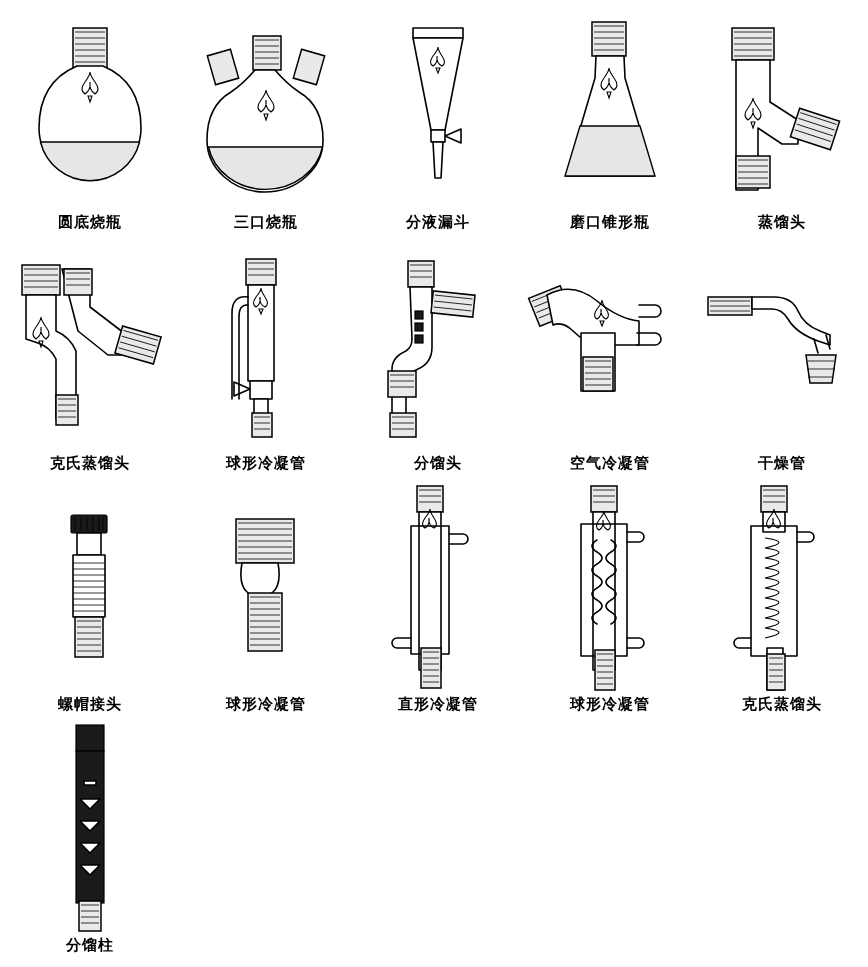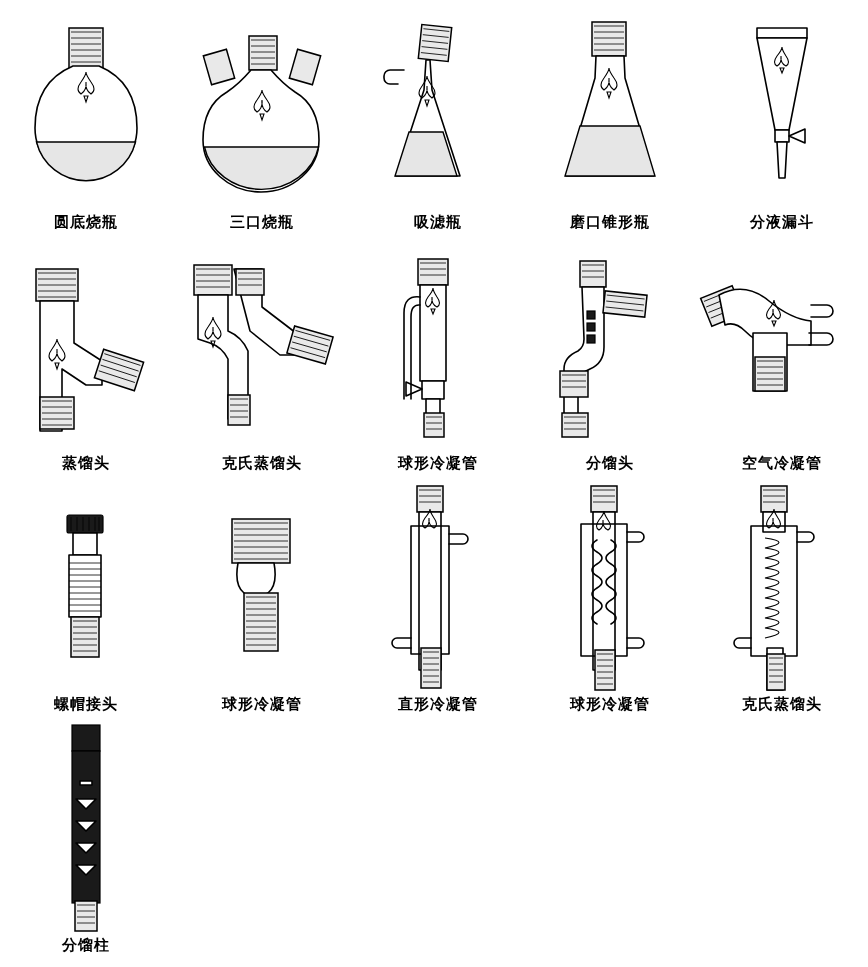--- a/index.html
+++ b/index.html
@@ -85,62 +85,48 @@
           <path class="joint" d="M116 38 h24 v30 h-24 z" transform="rotate(16 128 53)"></path>
           <path class="gl" d="M74 56 q-12 14 -24 22 q-24 14 -24 48 a58 52 0 0 0 116 0 q0 -34 -24 -48 q-12 -8 -24 -22 z"></path>
           <path class="liq" d="M27.5 133 a58 52 0 0 0 114 0 z"></path>
           <path class="thin" d="M80 86 q-6 8 0 12 q6 -4 5 -12 q-1 8 5 12 q6 -4 0 -12 q-5 -7 -5 -10 q0 3 -5 10z"></path>
           <path class="thin" d="M83 100 h4 l-2 6 z"></path>
         </svg>
       </div>
       <div class="label">三口烧瓶</div>
     </div>
 
-    <div class="cell">
-      <div class="art">
-        <svg width="140" height="185" viewBox="0 0 140 185">
-          <path class="joint" d="M52 12 h30 v34 h-30 z" transform="rotate(6 67 29)"></path>
-          <path class="thinner" d="M54 16 h26 M54 22 h26 M54 28 h26 M54 34 h26 M54 40 h26" transform="rotate(6 67 29)"></path>
-          <path class="gl-nf" d="M36 56 h-14 a6 6 0 0 0 -6 6 v2 a6 6 0 0 0 6 6 h8"></path>
-          <path class="gl" d="M58 46 l-2 30 l-28 86 h64 l-28 -86 l-2 -30 z"></path>
-          <path class="liq" d="M41 118 h34 l14 44 h-62 z"></path>
-          <path class="thin" d="M54 72 q-6 8 0 12 q6 -4 5 -12 q-1 8 5 12 q6 -4 0 -12 q-5 -7 -5 -10 q0 3 -5 10z"></path>
-          <path class="thin" d="M57 86 h4 l-2 6 z"></path>
-        </svg>
-      </div>
-      <div class="label">吸滤瓶</div>
-    </div>
-
-    <div class="cell">
-      <div class="art">
-        <svg width="140" height="185" viewBox="0 0 140 185">
-          <path class="joint" d="M52 8 h34 v34 h-34 z"></path>
-          <path class="thinner" d="M54 12 h30 M54 18 h30 M54 24 h30 M54 30 h30 M54 36 h30"></path>
-          <path class="gl" d="M56 42 l-1 22 l-29 98 h88 l-29 -98 l-1 -22 z"></path>
-          <path class="liq" d="M40 112 h60 l15 50 h-90 z"></path>
-          <path class="thin" d="M64 64 q-6 8 0 12 q6 -4 5 -12 q-1 8 5 12 q6 -4 0 -12 q-5 -7 -5 -10 q0 3 -5 10z"></path>
-          <path class="thin" d="M67 78 h4 l-2 6 z"></path>
-        </svg>
-      </div>
-      <div class="label">磨口锥形瓶</div>
-    </div>
 
     <div class="cell">
       <div class="art">
         <svg width="110" height="185" viewBox="0 0 110 185">
           <path class="gl" d="M30 14 h50 v10 h-50 z"></path>
           <path class="gl" d="M30 24 h50 l-18 92 h-14 z"></path>
           <path class="thin" d="M50 42 q-5 7 0 10 q5 -3 4 -10 q-1 7 5 10 q5 -3 0 -10 q-4 -6 -4 -9 q0 3 -5 9z"></path>
           <path class="thin" d="M53 54 h4 l-2 5 z"></path>
           <path class="gl" d="M48 116 h14 v12 h-14 z"></path>
           <path class="gl-nf" d="M62 122 l16 -7 v14 z"></path>
           <path class="gl" d="M50 128 h10 l-2 36 h-6 z"></path>
         </svg>
       </div>
       <div class="label">分液漏斗</div>
+    </div>
+
+    <div class="cell">
+      <div class="art">
+        <svg width="140" height="185" viewBox="0 0 140 185">
+          <path class="joint" d="M52 8 h34 v34 h-34 z"></path>
+          <path class="thinner" d="M54 12 h30 M54 18 h30 M54 24 h30 M54 30 h30 M54 36 h30"></path>
+          <path class="gl" d="M56 42 l-1 22 l-29 98 h88 l-29 -98 l-1 -22 z"></path>
+          <path class="liq" d="M40 112 h60 l15 50 h-90 z"></path>
+          <path class="thin" d="M64 64 q-6 8 0 12 q6 -4 5 -12 q-1 8 5 12 q6 -4 0 -12 q-5 -7 -5 -10 q0 3 -5 10z"></path>
+          <path class="thin" d="M67 78 h4 l-2 6 z"></path>
+        </svg>
+      </div>
+      <div class="label">磨口锥形瓶</div>
     </div>
 
     <div class="cell">
       <div class="art">
         <svg width="160" height="185" viewBox="0 0 160 185">
           <path class="joint" d="M30 14 h42 v32 h-42 z"></path>
           <path class="thinner" d="M32 18 h38 M32 24 h38 M32 30 h38 M32 36 h38 M32 42 h38"></path>
           <path class="gl" d="M34 46 h34 v42 l28 18 v24 h-16 l-24 -16 v62 h-22 z"></path>
           <path class="joint" d="M92 100 h42 v30 h-42 z" transform="rotate(18 113 115)"></path>
           <path class="thinner" d="M94 104 h38 M94 110 h38 M94 116 h38 M94 122 h38" transform="rotate(18 113 115)"></path>
@@ -226,20 +212,33 @@
           <path class="joint" d="M58 84 h30 v34 h-30 z"></path>
           <path class="thinner" d="M60 88 h26 M60 94 h26 M60 100 h26 M60 106 h26 M60 112 h26"></path>
           <path class="thin" d="M72 36 q-5 7 0 10 q5 -3 4 -10 q-1 7 5 10 q5 -3 0 -10 q-4 -6 -4 -9 q0 3 -5 9z"></path>
           <path class="thin" d="M75 48 h4 l-2 5 z"></path>
         </svg>
       </div>
       <div class="label">空气冷凝管</div>
     </div>
 
 
+    <div class="cell">
+      <div class="art">
+        <svg width="160" height="150" viewBox="0 0 160 150">
+          <path class="joint" d="M6 24 h44 v18 h-44 z"></path>
+          <path class="thinner" d="M8 28 h40 M8 33 h40 M8 38 h40"></path>
+          <path class="gl" d="M50 24 h22 q18 0 24 14 q6 14 22 20 l10 4 v10 l-12 -4 q-22 -8 -30 -22 q-6 -10 -16 -10 h-20 z"></path>
+          <path class="gl-nf" d="M112 66 l4 14 M124 62 l4 14"></path>
+          <path class="joint" d="M104 82 h30 l-4 28 h-22 z"></path>
+          <path class="thinner" d="M106 88 h26 M105 96 h28 M106 104 h24"></path>
+        </svg>
+      </div>
+      <div class="label">干燥管</div>
+    </div>
 
     <div class="cell">
       <div class="art">
         <svg width="90" height="160" viewBox="0 0 90 160">
           <rect class="dark" x="26" y="6" width="36" height="18" rx="2"></rect>
           <path class="thinner" d="M30 8 v14 M36 8 v14 M42 8 v14 M48 8 v14 M54 8 v14 M58 8 v14" stroke="#888"></path>
           <path class="gl" d="M32 24 h24 v22 h-24 z"></path>
           <path class="gl" d="M28 46 h32 v62 h-32 z"></path>
           <path class="thinner" d="M28 54 h32 M28 60 h32 M28 66 h32 M28 72 h32 M28 78 h32 M28 84 h32 M28 90 h32 M28 96 h32 M28 102 h32"></path>
           <path class="joint" d="M30 108 h28 v40 h-28 z"></path>

